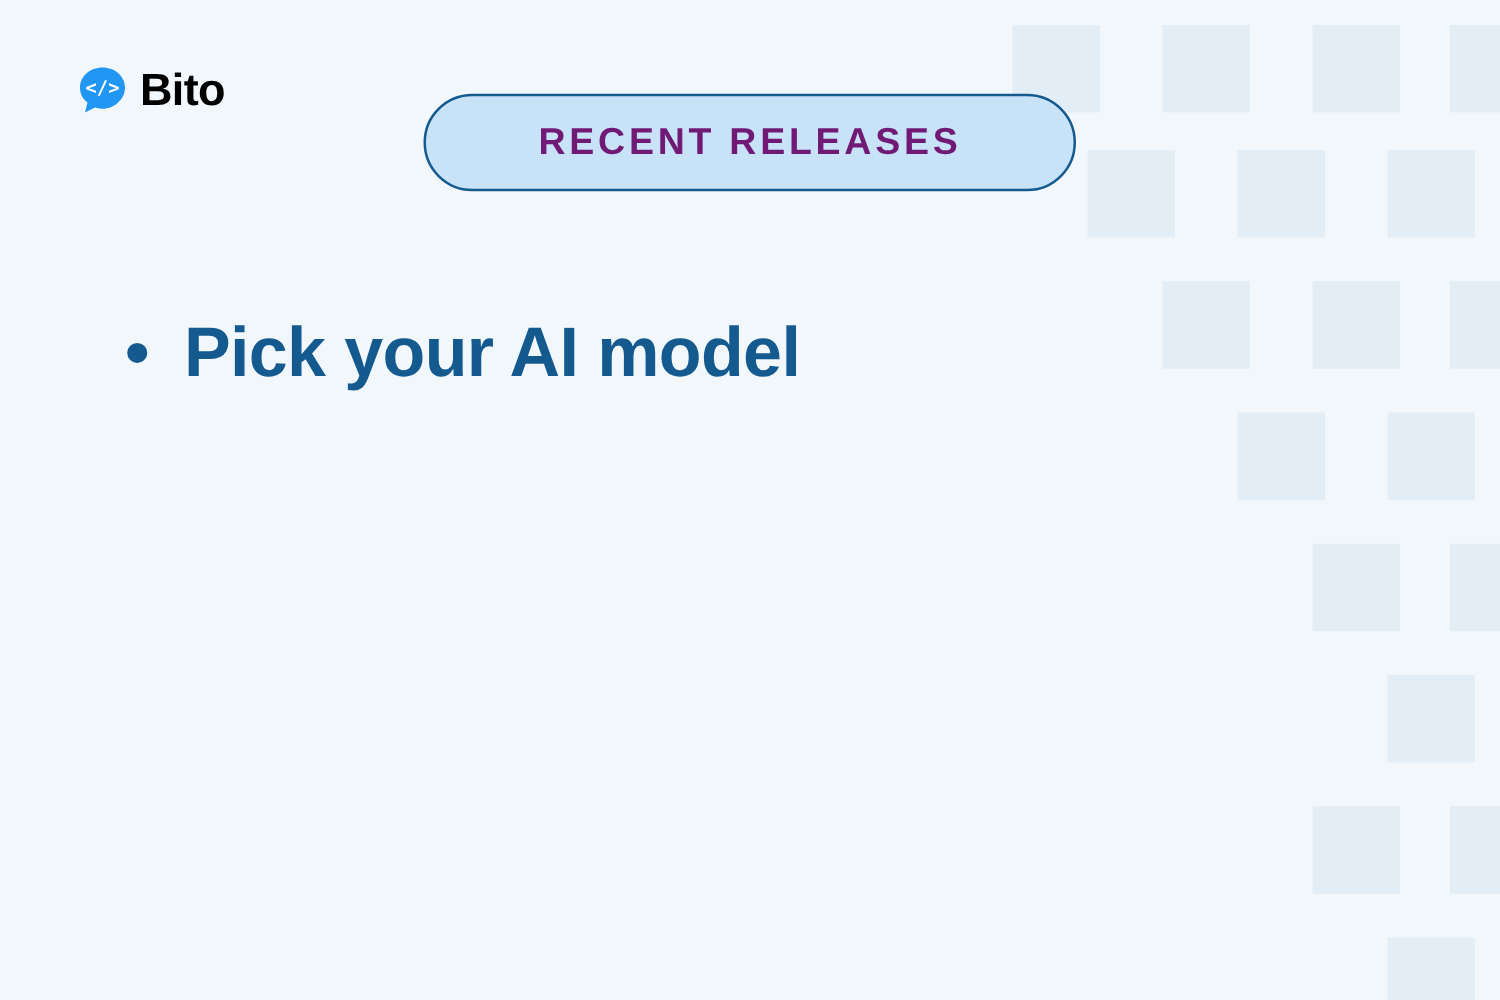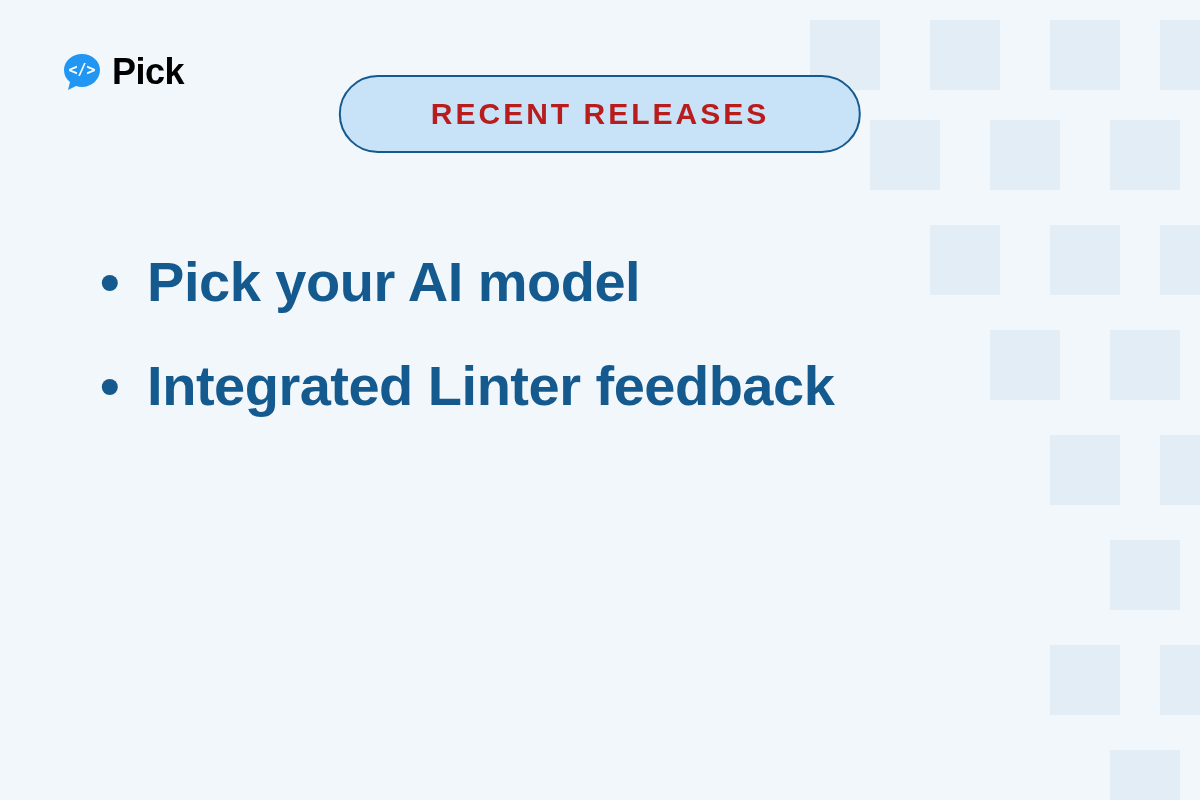--- a/index.html
+++ b/index.html
@@ -55,21 +55,21 @@
       transform: translateX(-50%);
       background: #c8e2f7;
       border: 2px solid #145a8f;
       border-radius: 50px;
       padding: 20px 90px;
       z-index: 2;
     }
     .badge-text {
       font-size: 30px;
       font-weight: 700;
-      color: #b91c1c;
+      color: #701a75;
       letter-spacing: 3px;
       text-align: center;
     }
     .feature-list {
       position: absolute;
       top: 230px;
       left: 100px;
       list-style: none;
       z-index: 2;
     }
@@ -113,27 +113,24 @@
   <div class="square" style="top: 750px; right: 20px;"></div>
 </div>
 
 <div class="logo-area">
   <span class="logo-icon">
     <svg width="44" height="44" viewBox="0 0 44 44">
       <path d="M 22 4 C 12 4 4 11 4 20 C 4 25 6 29 10 32 L 8 40 L 16 36 C 18 36.5 20 37 22 37 C 32 37 40 29 40 20 C 40 11 32 4 22 4 Z" fill="#2196f3"></path>
       <text x="22" y="25" font-size="15" font-weight="bold" fill="white" text-anchor="middle" font-family="monospace">&lt;/&gt;</text>
     </svg>
   </span>
-  <span class="logo-text">Pick</span>
+  <span class="logo-text">Bito</span>
 </div>
 
 <div class="badge">
   <div class="badge-text">RECENT RELEASES</div>
 </div>
 
 <ul class="feature-list">
   <li>
       <span>Pick your AI model</span>
     </li>
-  <li>
-      <span>Integrated Linter feedback</span>
-    </li>
 </ul>
 
 </body></html>

